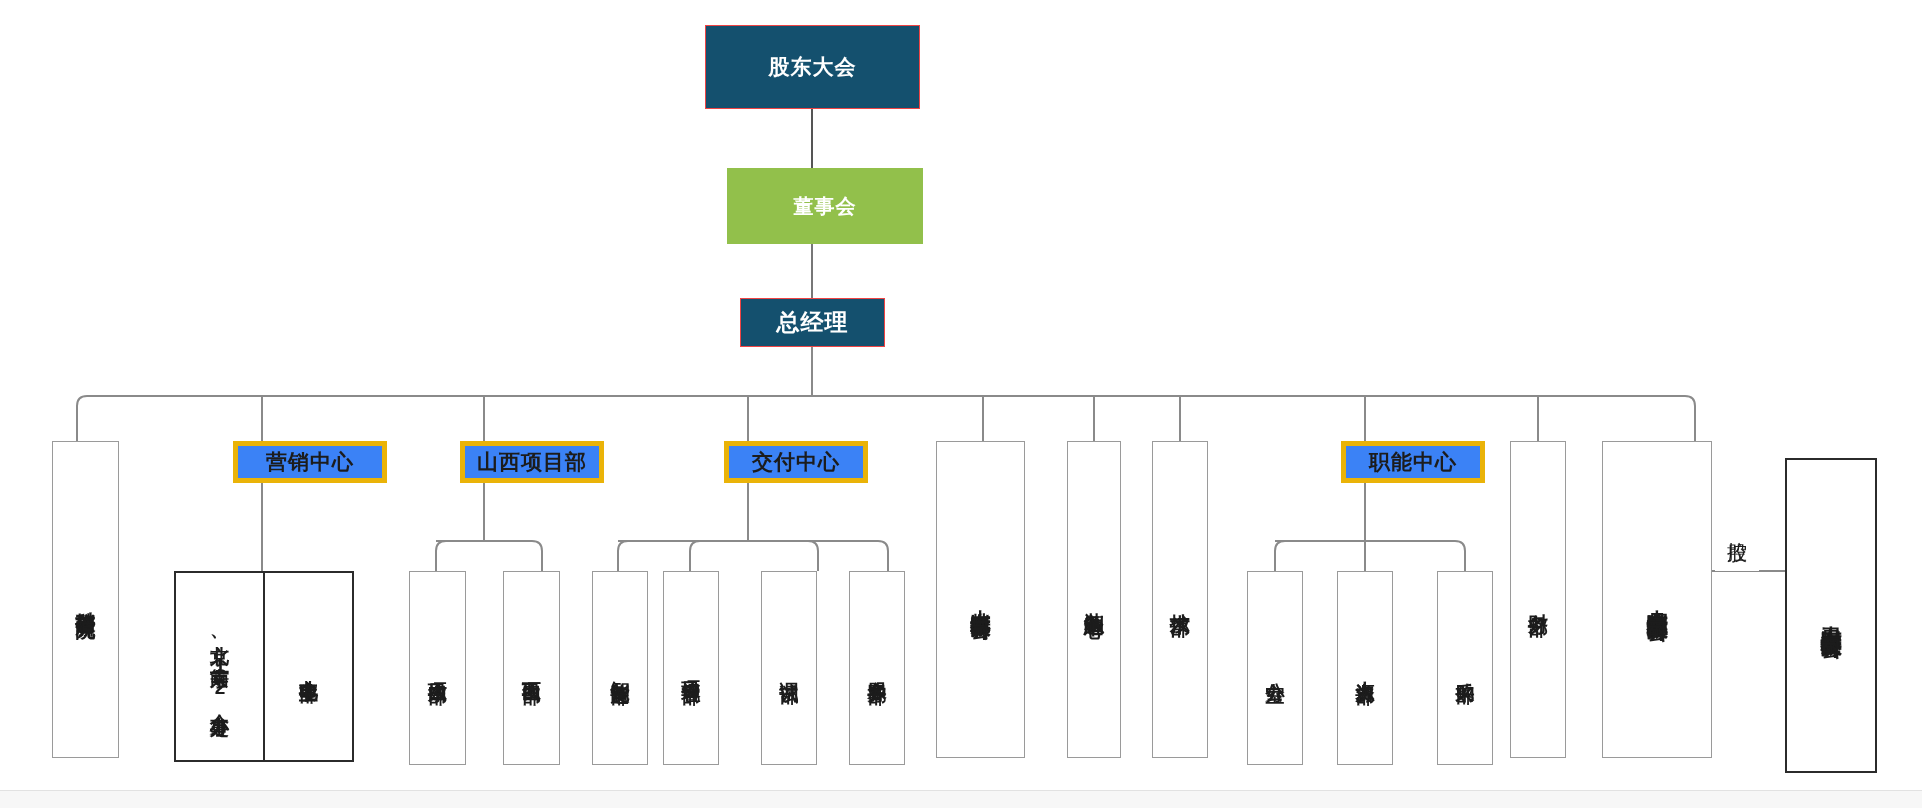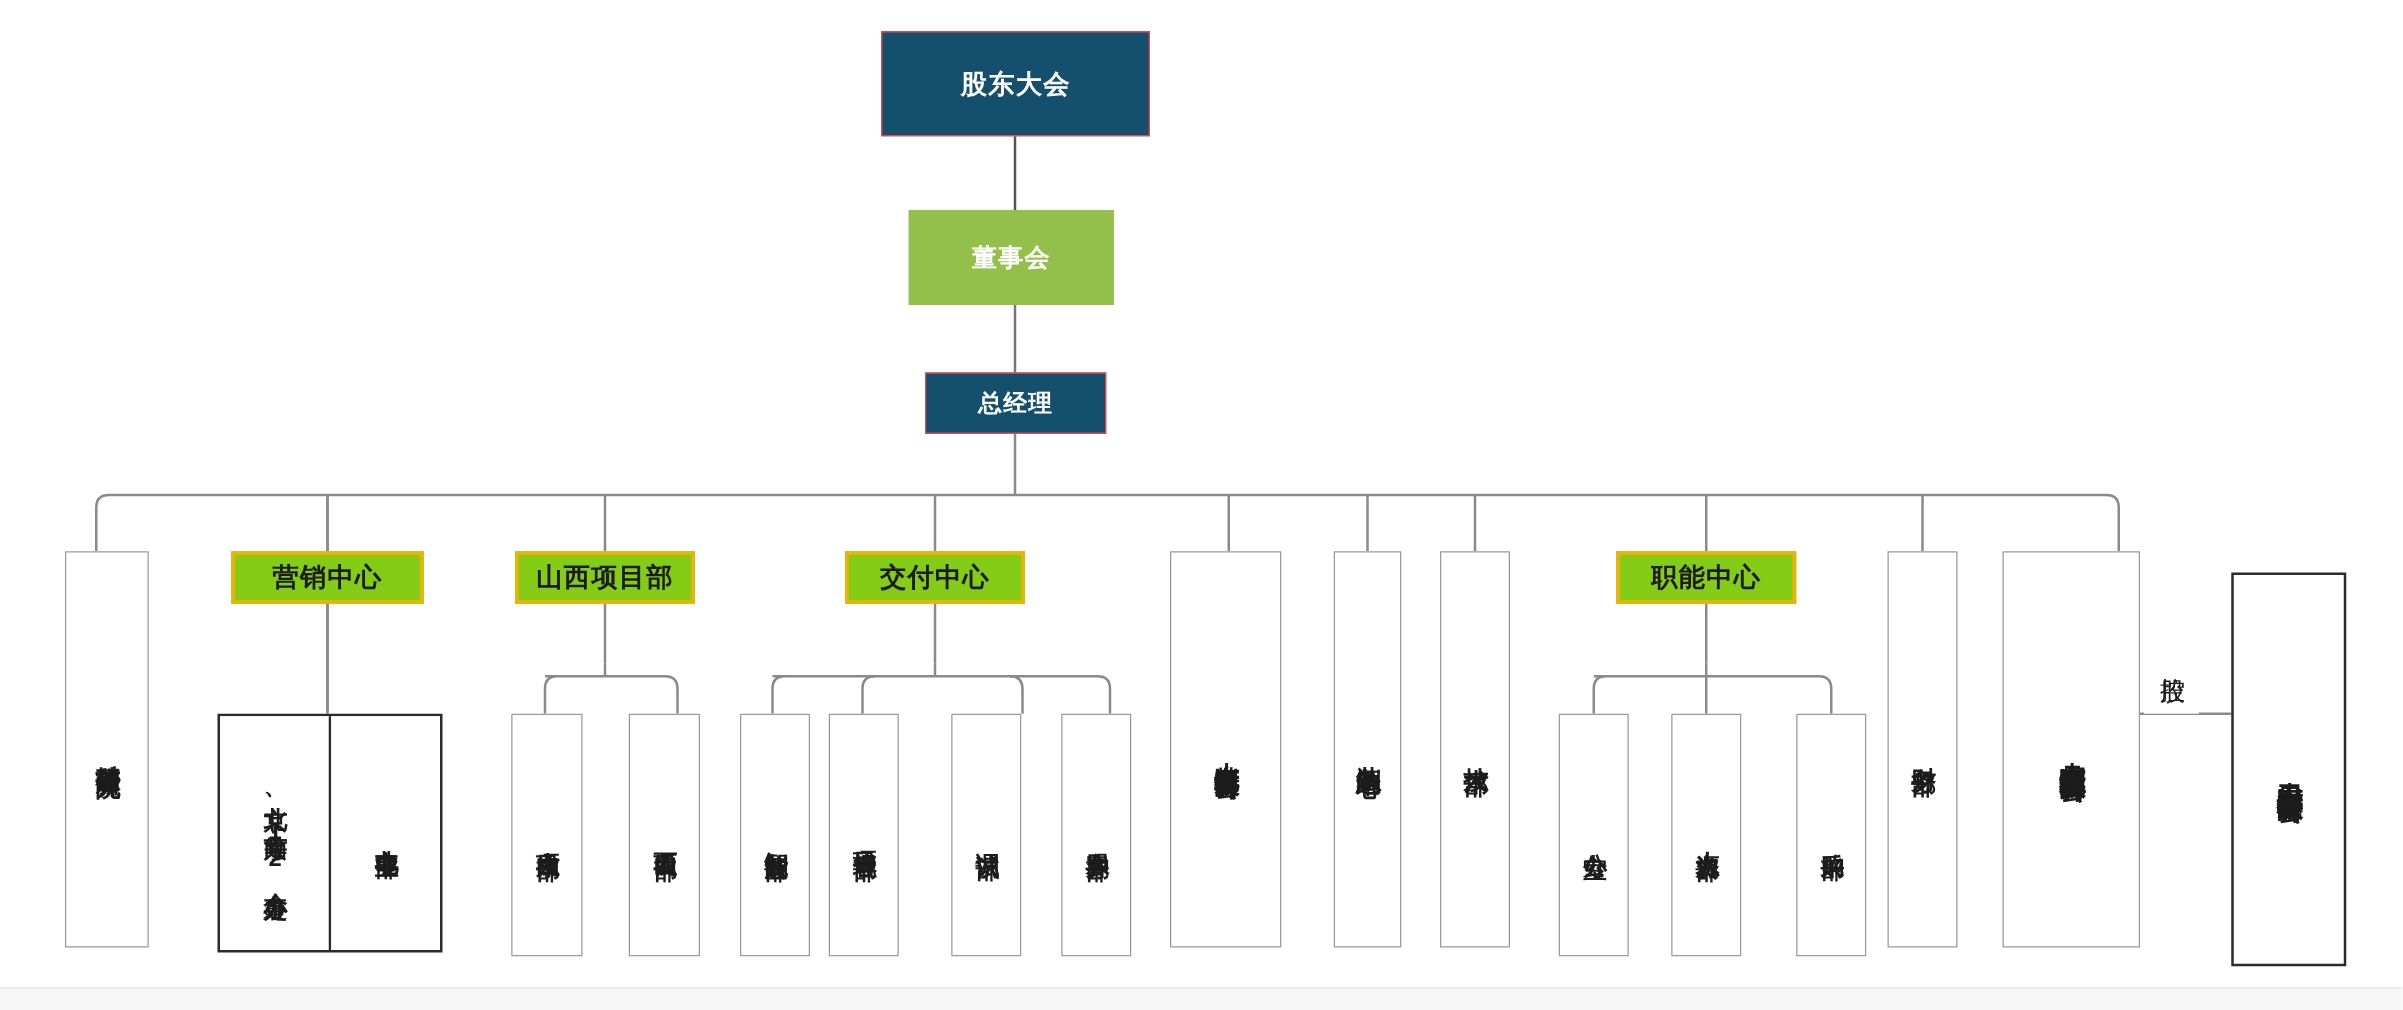--- a/index.html
+++ b/index.html
@@ -36,25 +36,26 @@
   .node.filled {
     color: #ffffff;
     font-weight: bold;
     letter-spacing: 1px;
   }
   .node.navy  { background: #14506E; border: 1px solid #ef4444; }
   .node.green { background: #92C04B; border: 1px solid #92C04B; }
 
   
   .node.chip {
-    background: #84cc16;
-    border: 3px solid #eab308;
+    background: #3b82f6;
+    border: 5px solid #eab308;
     color: #1c1c1c;
     font-weight: bold;
     letter-spacing: 1px;
+    margin-left: 48px;
   }
 
   
   .node.vbox {
     background: #ffffff;
     border: 1px solid #9a9a9a;
     color: #1c1c1c;
     font-weight: bold;
   }
   .node.vbox.heavy { border: 2px solid #2b2b2b; }
@@ -146,25 +147,25 @@
 
     <g fill="none" stroke="#8a8a8a" stroke-width="2">
       <path d="M262,483 L262,573"></path>
     </g>
   </svg>
 
   <div class="node filled navy" style="left:705px; top:25px; width:215px; height:84px; font-size:21px;">
     <span class="htext">股东大会</span>
   </div>
 
-  <div class="node filled green" style="left:727px; top:168px; width:164px; height:76px; font-size:20px;">
+  <div class="node filled green" style="left:727px; top:168px; width:196px; height:76px; font-size:20px;">
     <span class="htext">董事会</span>
   </div>
 
-  <div class="node filled navy" style="left:740px; top:298px; width:145px; height:49px; font-size:19px;">
+  <div class="node filled navy" style="left:740px; top:298px; width:145px; height:49px; font-size:23px;">
     <span class="htext">总经理</span>
   </div>
 
   <div class="node vbox" style="left:52px; top:441px; width:67px; height:317px; font-size:20px;">
     <span class="vtext">科技创新研究院</span>
   </div>
 
   <div class="node chip" style="left:185px; top:441px; width:154px; height:42px; font-size:21px;">
     <span class="htext">营销中心</span>
   </div>

